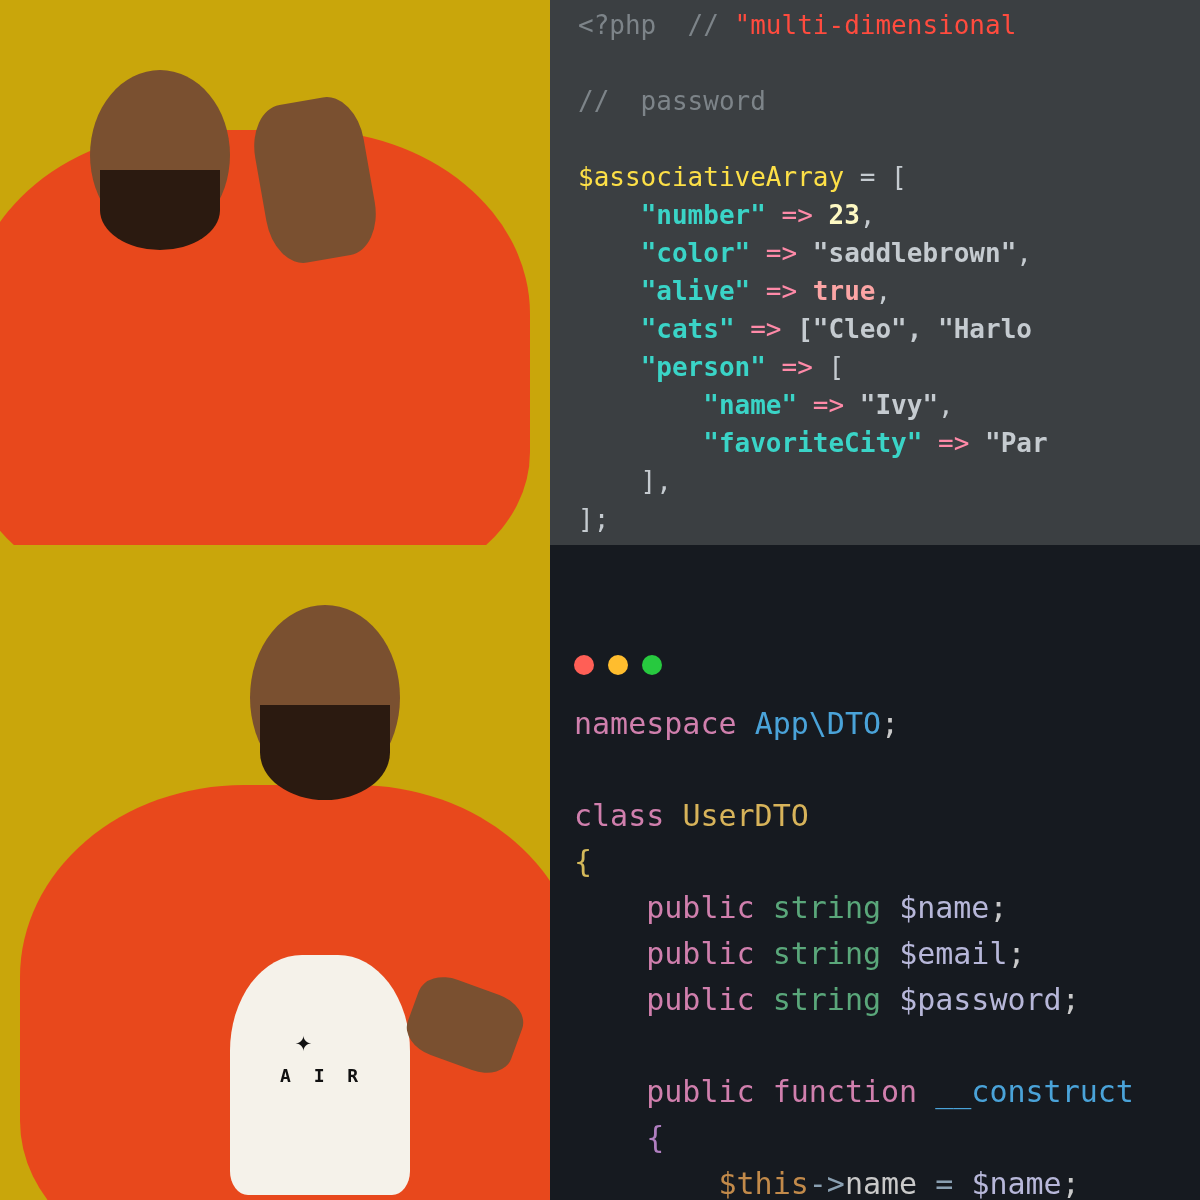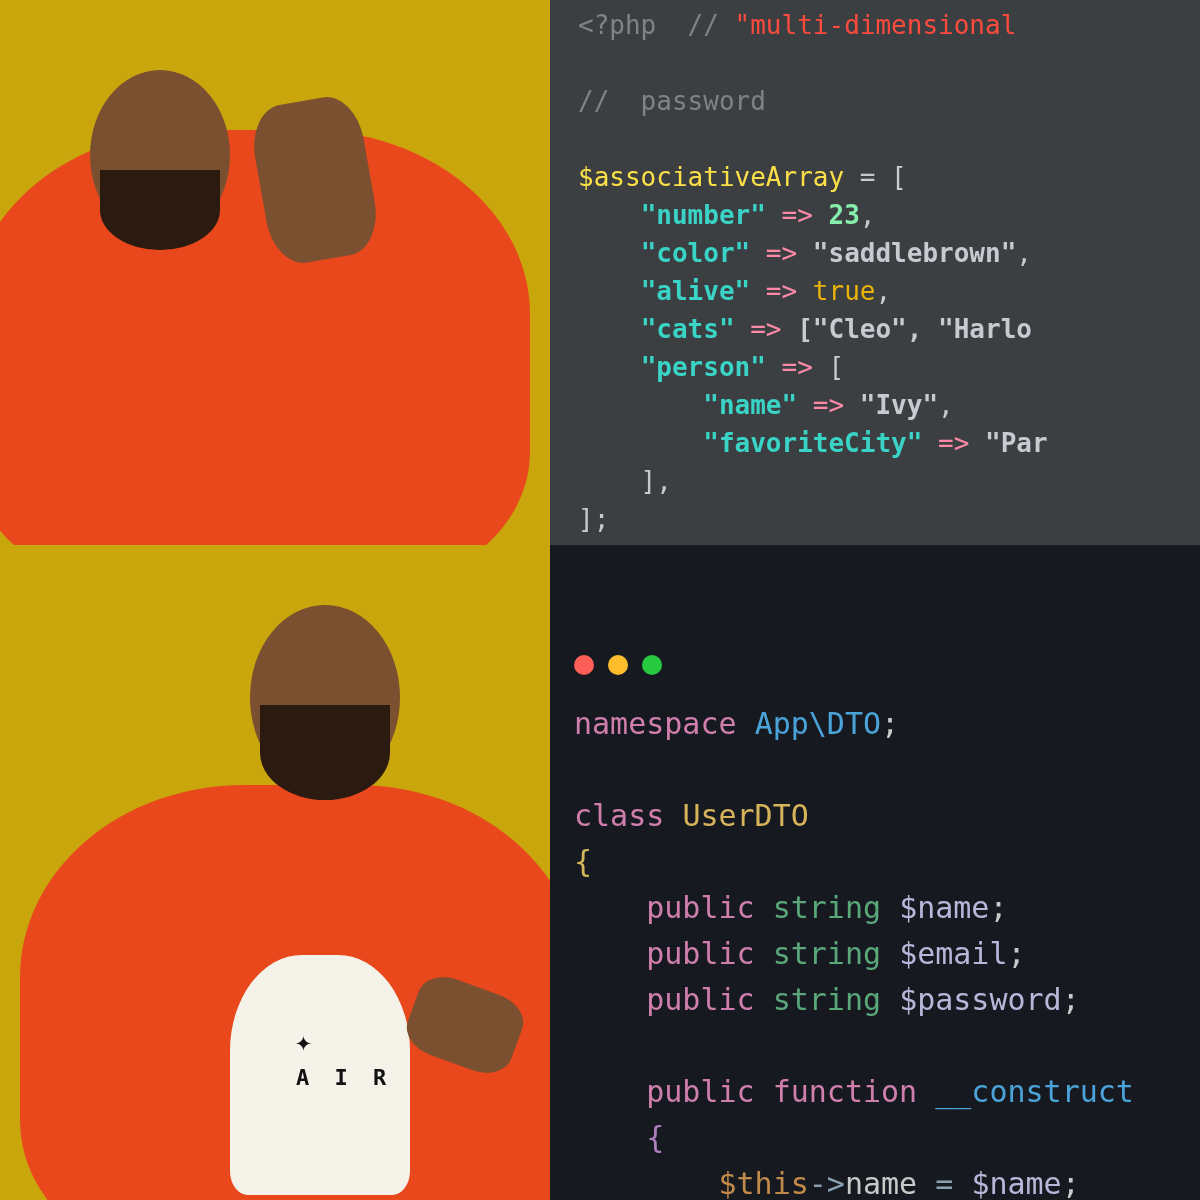--- a/index.html
+++ b/index.html
@@ -13,22 +13,22 @@
   .shirt{position:absolute;background:#f5f2ea;border-radius:40% 40% 10% 10%}
   .logo{position:absolute;color:#111;font-size:28px;font-weight:700}
   
   .code-top{background:#3b3f42;color:#b9c1c6;padding:6px 18px 0 28px;font-size:26px;line-height:38px;white-space:pre;overflow:hidden}
   .code-bot{background:#161a20;color:#c1c7cf;padding:18px 18px 0 24px;font-size:30px;line-height:46px;white-space:pre;overflow:hidden;position:relative}
   .dots{display:flex;gap:14px;margin-bottom:26px}
   .dot{width:20px;height:20px;border-radius:50%}
   .red{background:#ff5f56}.yel{background:#ffbd2e}.grn{background:#27c93f}
   
   .t-dim{color:#7d8489}.t-str{color:#ff4b3e}.t-var{color:#fde047}.t-eq{color:#c5cbd0}
-  .t-key{color:#3ad4c7;font-weight:700}.t-arr{color:#ff8aa8}.t-num{color:#86efac;font-weight:700}
-  .t-s2{color:#c5cbd0;font-weight:700}.t-bool{color:#eab308;font-weight:400}
+  .t-key{color:#3ad4c7;font-weight:700}.t-arr{color:#ff8aa8}.t-num{color:#fef9c3;font-weight:700}
+  .t-s2{color:#c5cbd0;font-weight:700}.t-bool{color:#fca5a5;font-weight:700}
   .t-b{color:#c5cbd0}
   
   .b-kw{color:#d07fad}.b-ns{color:#4aa3d9}.b-cl{color:#d7b35a}
   .b-ty{color:#5aa77a}.b-v{color:#b7b7d9}.b-fn{color:#4aa3d9}
   .b-th{color:#c28a4a}.b-op{color:#8aa0b2}.b-n{color:#c9c9c9}
   .b-br{color:#d4b95a}.b-br2{color:#b07fc0}
 </style>
 </head>
 <body>
 
@@ -53,21 +53,21 @@
     <span class="t-key">"person"</span> <span class="t-arr">=&gt;</span> <span class="t-b">[</span>
         <span class="t-key">"name"</span> <span class="t-arr">=&gt;</span> <span class="t-s2">"Ivy"</span><span class="t-b">,</span>
         <span class="t-key">"favoriteCity"</span> <span class="t-arr">=&gt;</span> <span class="t-s2">"Par</span>
 <span class="t-b">    ],</span>
 <span class="t-b">];</span></div>
 
   <div class="drake">
     <div class="jacket" style="left:20px;top:240px;width:560px;height:480px"></div>
     <div class="shirt" style="left:230px;top:410px;width:180px;height:240px"></div>
     <div class="logo" style="left:295px;top:480px">✦</div>
-    <div class="logo" style="left:296px;top:520px;font-size:22px;letter-spacing:6px">A I R</div>
+    <div class="logo" style="left:280px;top:520px;font-size:18px;letter-spacing:6px">A I R</div>
     <div class="head" style="left:250px;top:60px;width:150px;height:185px"></div>
     <div class="beard" style="left:260px;top:160px;width:130px;height:95px"></div>
     <div class="hand" style="left:410px;top:440px;width:110px;height:80px;transform:rotate(20deg)"></div>
   </div>
 
   <div class="code-bot">
     <div class="dots">
       <div class="dot red"></div>
       <div class="dot yel"></div>
       <div class="dot grn"></div>

